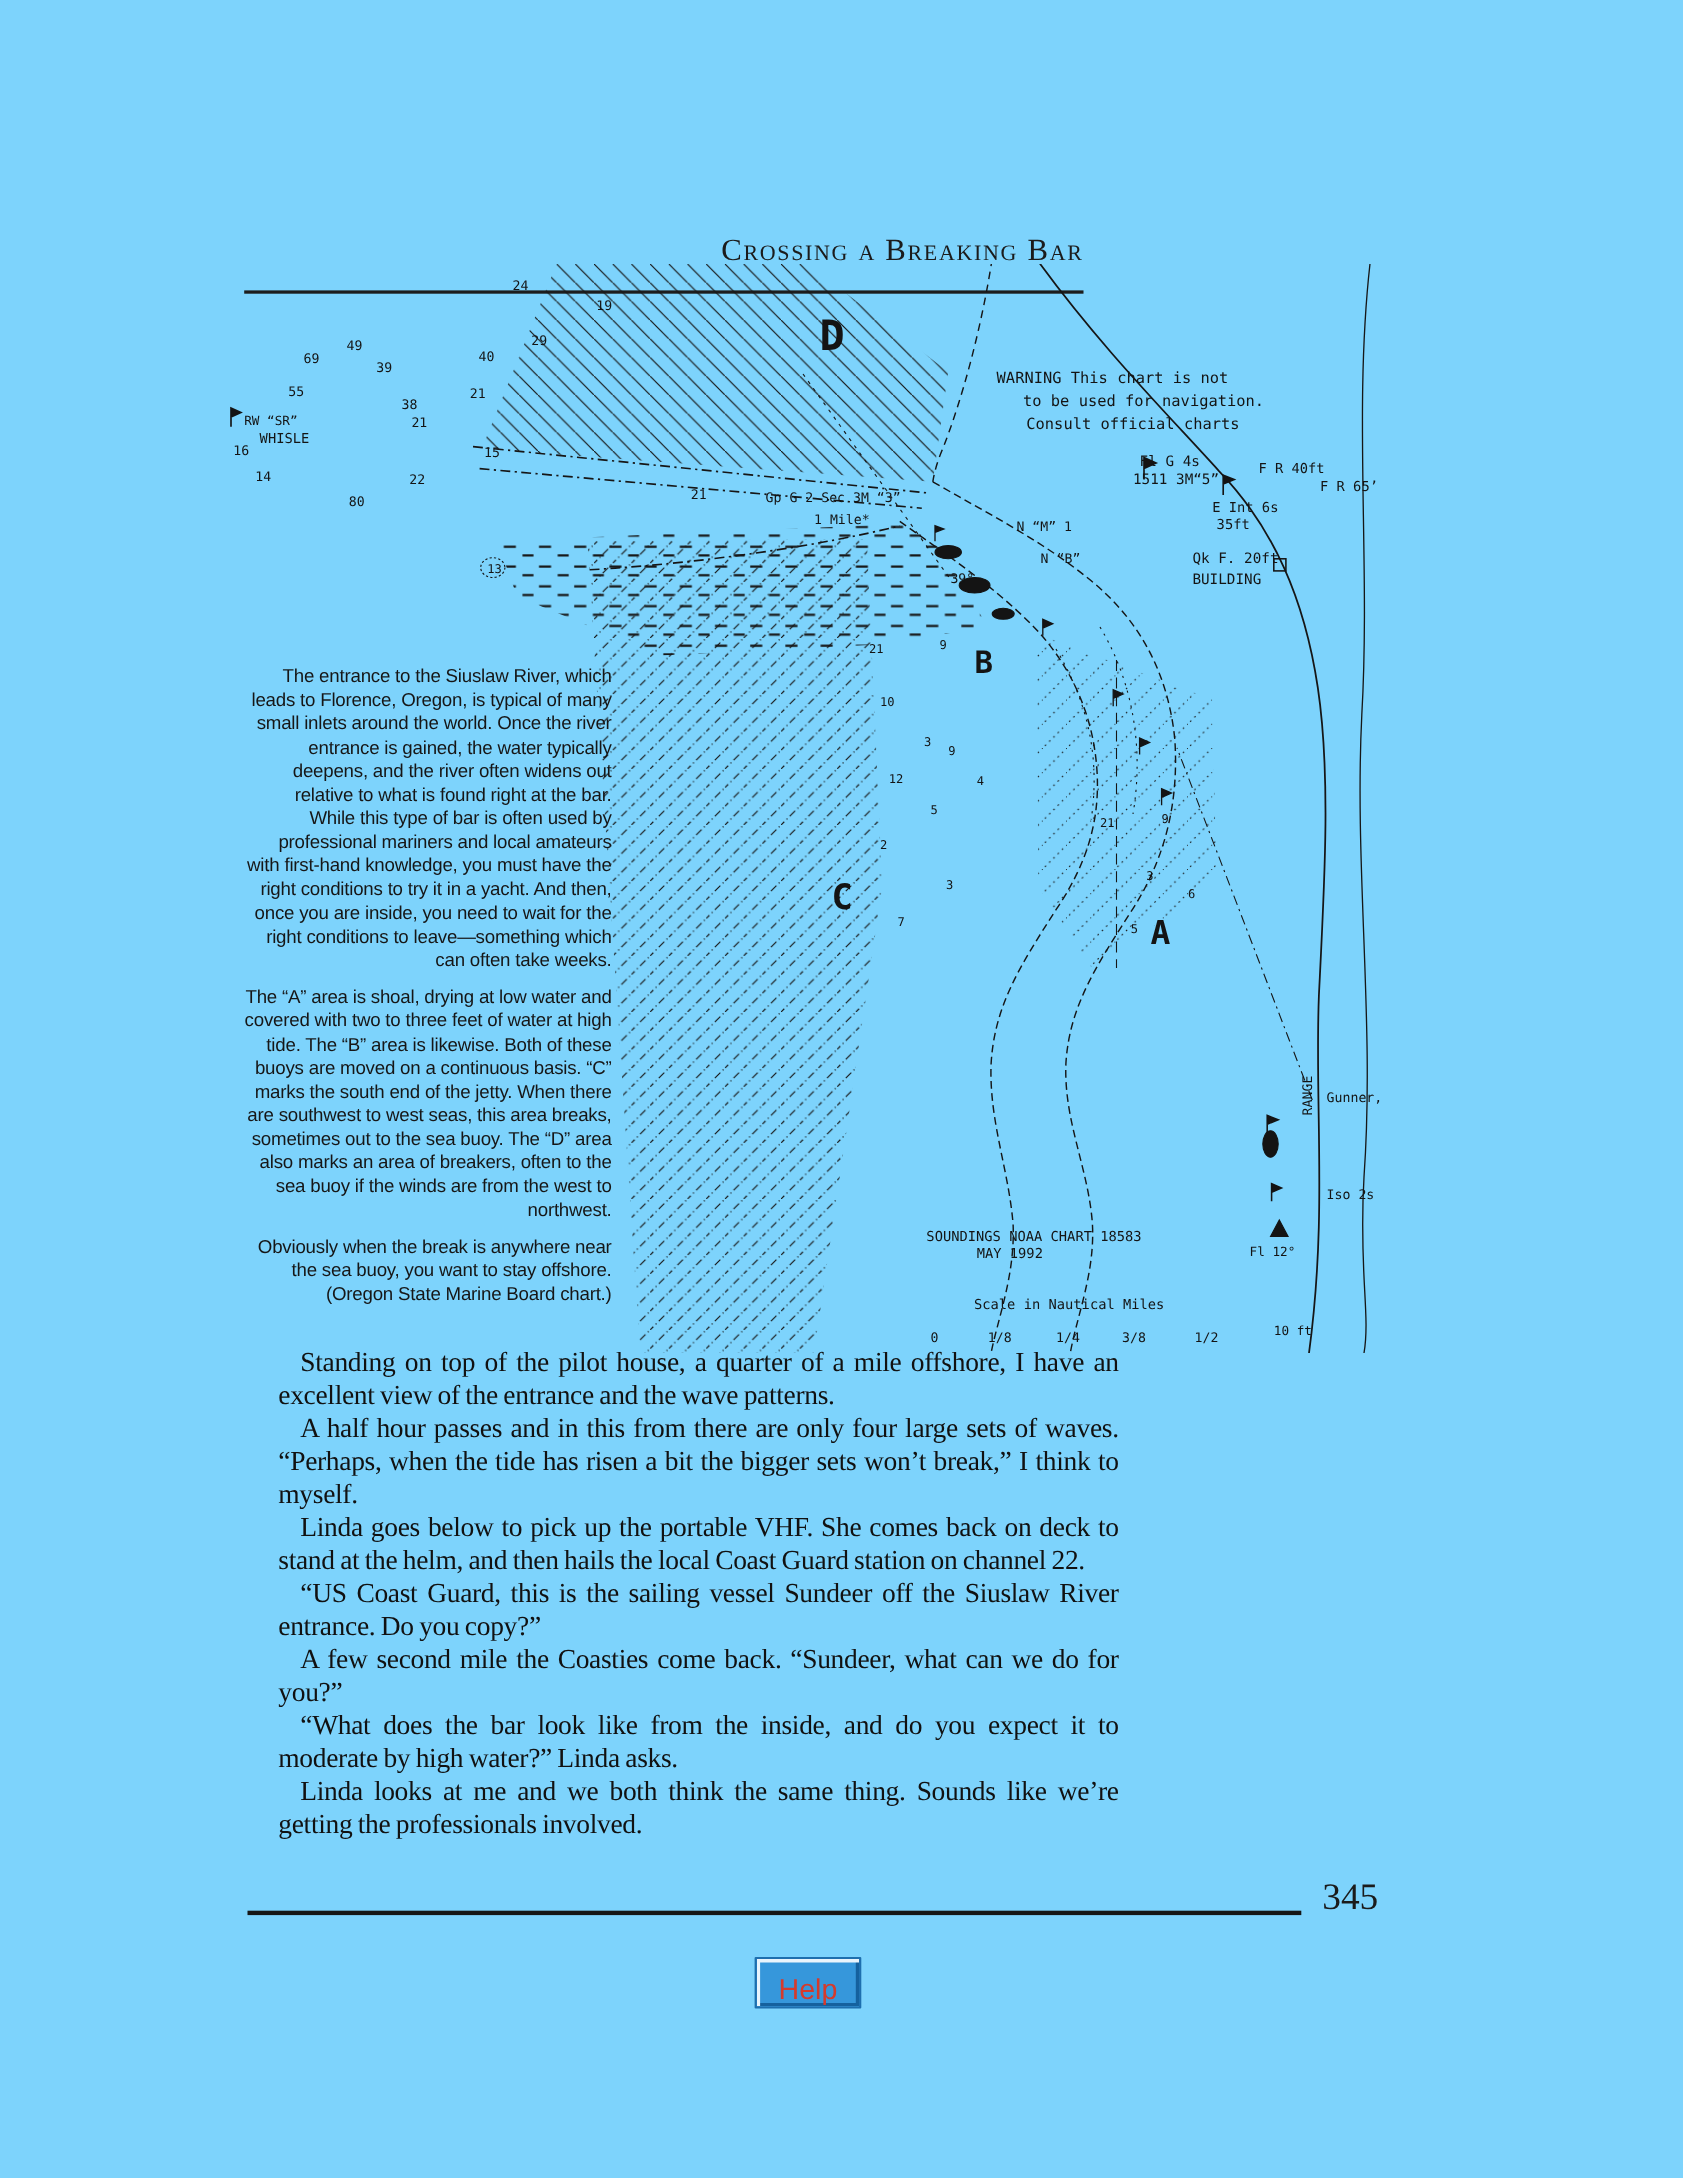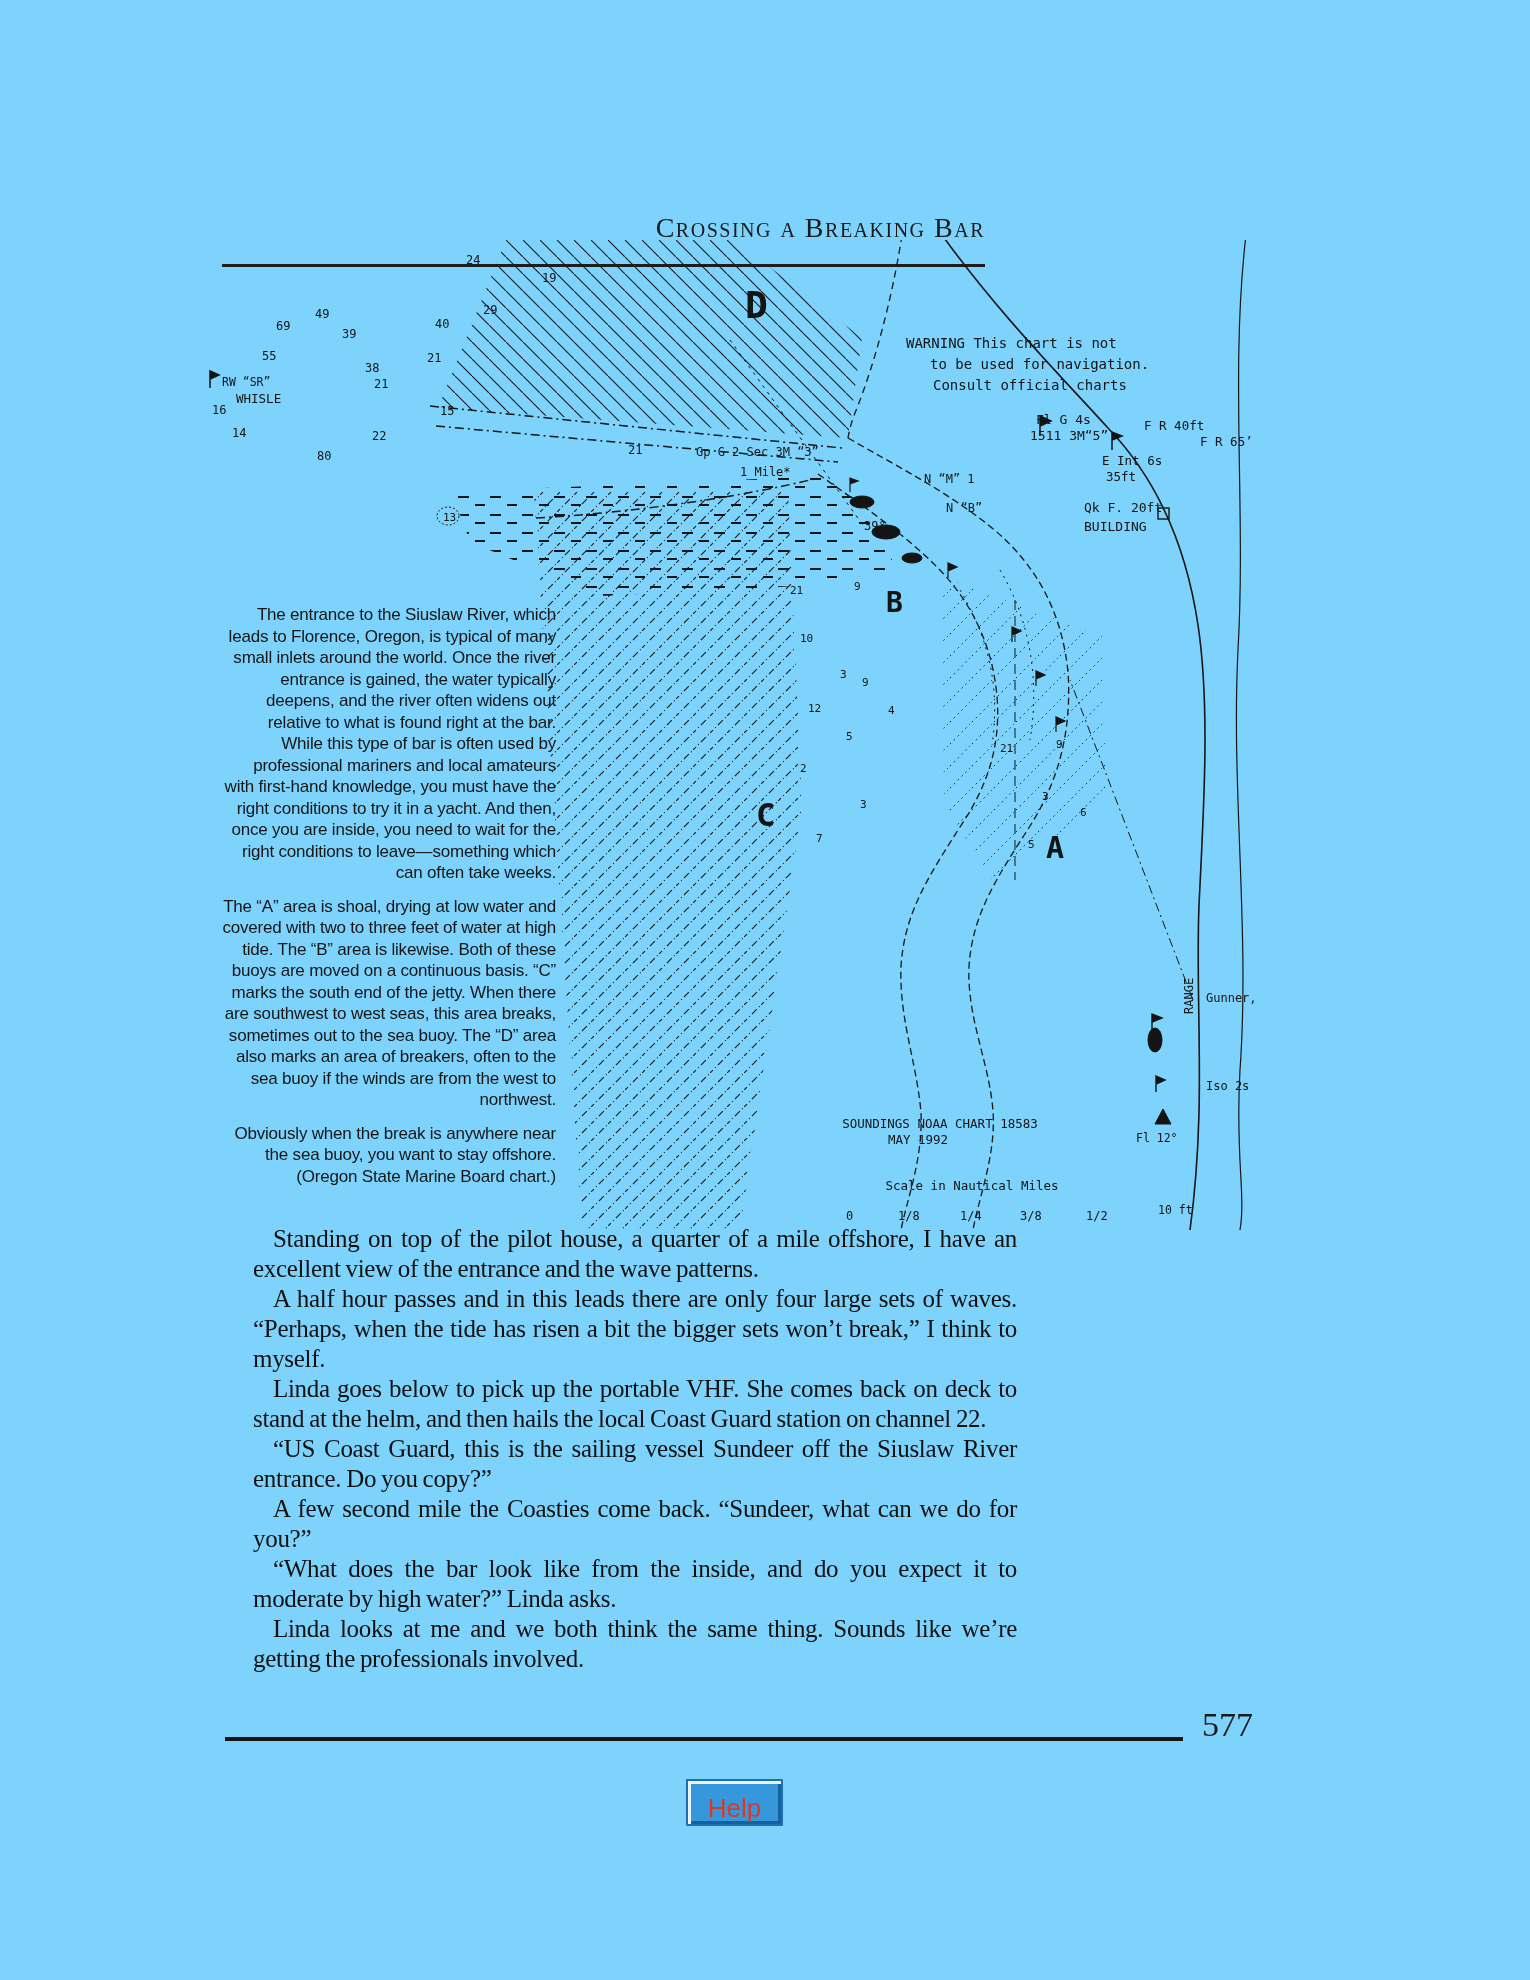--- a/index.html
+++ b/index.html
@@ -197,28 +197,28 @@
   </svg>
 
   <div class="caption">
     <p>The entrance to the Siuslaw River, which leads to Florence, Oregon, is typical of many small inlets around the world. Once the river entrance is gained, the water typically deepens, and the river often widens out relative to what is found right at the bar. While this type of bar is often used by professional mariners and local amateurs with first-hand knowledge, you must have the right conditions to try it in a yacht. And then, once you are inside, you need to wait for the right conditions to leave—something which can often take weeks.</p>
     <p>The “A” area is shoal, drying at low water and covered with two to three feet of water at high tide. The “B” area is likewise. Both of these buoys are moved on a continuous basis. “C” marks the south end of the jetty. When there are southwest to west seas, this area breaks, sometimes out to the sea buoy. The “D” area also marks an area of breakers, often to the sea buoy if the winds are from the west to northwest.</p>
     <p>Obviously when the break is anywhere near the sea buoy, you want to stay offshore. (Oregon State Marine Board chart.)</p>
   </div>
 
   <div class="body-text">
     <p>Standing on top of the pilot house, a quarter of a mile offshore, I have an excellent view of the entrance and the wave patterns.</p>
-    <p>A half hour passes and in this leads there are only four large sets of waves. “Perhaps, when the tide has risen a bit the bigger sets won’t break,” I think to myself.</p>
+    <p>A half hour passes and in this from there are only four large sets of waves. “Perhaps, when the tide has risen a bit the bigger sets won’t break,” I think to myself.</p>
     <p>Linda goes below to pick up the portable VHF. She comes back on deck to stand at the helm, and then hails the local Coast Guard station on channel 22.</p>
     <p>“US Coast Guard, this is the sailing vessel Sundeer off the Siuslaw River entrance. Do you copy?”</p>
     <p>A few second mile the Coasties come back. “Sundeer, what can we do for you?”</p>
     <p>“What does the bar look like from the inside, and do you expect it to moderate by high water?” Linda asks.</p>
     <p>Linda looks at me and we both think the same thing. Sounds like we’re getting the professionals involved.</p>
   </div>
 
   <div class="footer-rule"></div>
-  <div class="page-number">577</div>
+  <div class="page-number">345</div>
 
   <button class="help-btn" style="background: rgb(54, 151, 219); color: rgb(213, 58, 44); border-color: rgb(30, 111, 174);">
     <span>Help</span>
   </button>
 
 </div>
 
 </body></html>

